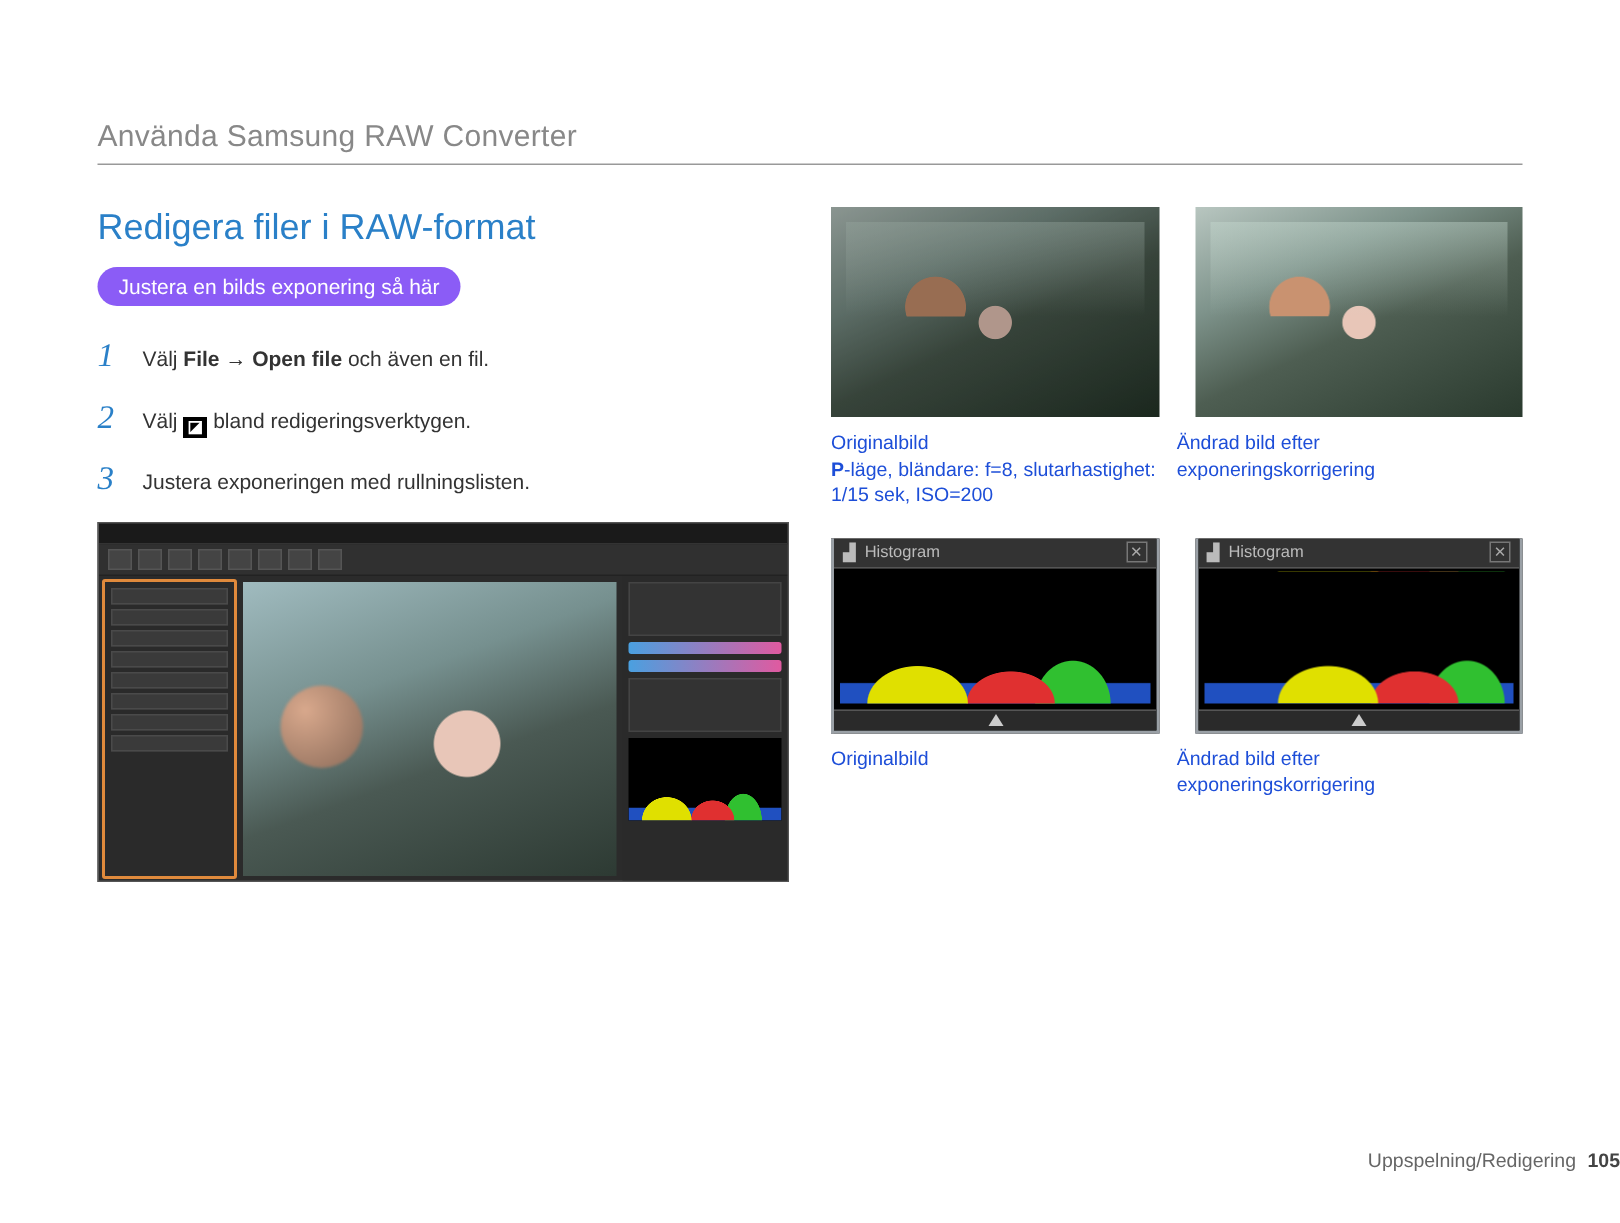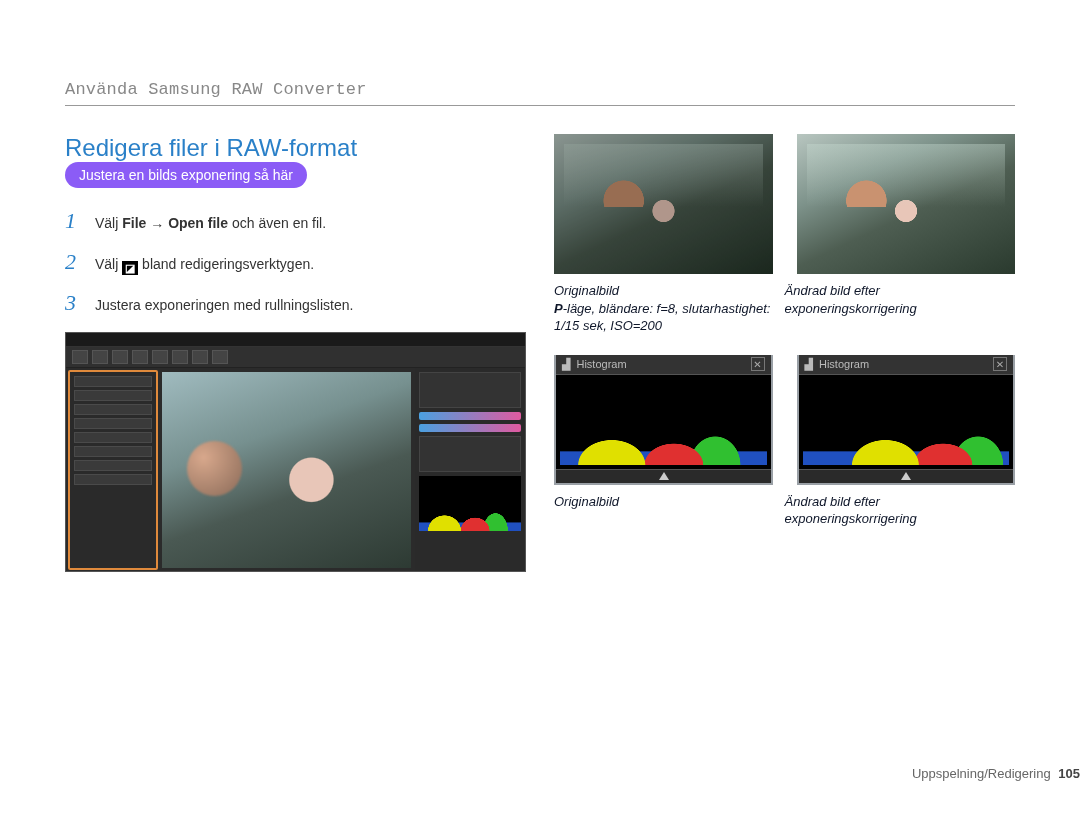--- a/index.html
+++ b/index.html
@@ -7,41 +7,40 @@
     font-family: Arial, Helvetica, sans-serif;
     background: #fff;
     color: #222;
     width: 1080px;
     height: 815px;
     position: relative;
     padding: 80px 65px 0 65px;
   }
   .header-line {
     color: #888;
-    font-size: 17px;
+    font-size: 20px;
     font-weight: 300;
     letter-spacing: 0.2px;
     border-bottom: 1px solid #999;
     padding-bottom: 6px;
     margin-bottom: 28px;
-    font-family: Liberation Mono, monospace;
   }
   .columns {
     display: flex;
     gap: 28px;
   }
   .col {
     flex: 1 1 0;
     min-width: 0;
   }
   h1 {
     color: #2a80c8;
     font-size: 24px;
     font-weight: 400;
-    margin-bottom: 0;
+    margin-bottom: 12px;
   }
   .intro {
     font-size: 14px;
     line-height: 1.35;
     color: #333;
     margin-bottom: 20px;
   }
   .pill {
     display: inline-block;
     background: #8b5cf6;
@@ -205,24 +204,23 @@
   .photo-thumb::after{
     content:"";
     position:absolute;
     top:10px; left:10px; right:10px; height:45%;
     background: radial-gradient(50px 50px at 30% 90%, #c99270 40%, transparent 41%),
                 linear-gradient(180deg, rgba(200,220,210,.4), transparent);
   }
   .caption-pair {
     display: flex;
     font-size: 13px;
-    color: #0f172a;
+    color: #1d4ed8;
     line-height: 1.35;
     margin-bottom: 20px;
-    font-style: italic;
   }
   .caption-pair > div { flex: 1 1 0; }
   .p-mode {
     font-weight: bold;
     font-family: "Arial Black", Arial, sans-serif;
   }
   .bullet {
     font-size: 14px;
     color: #333;
     margin-bottom: 14px;

